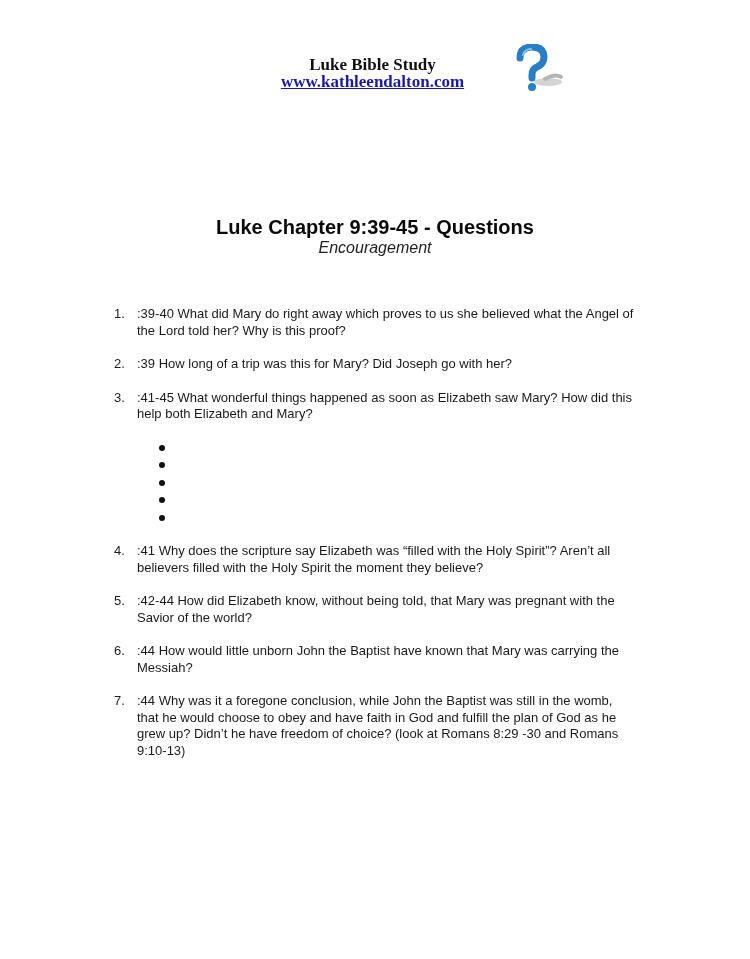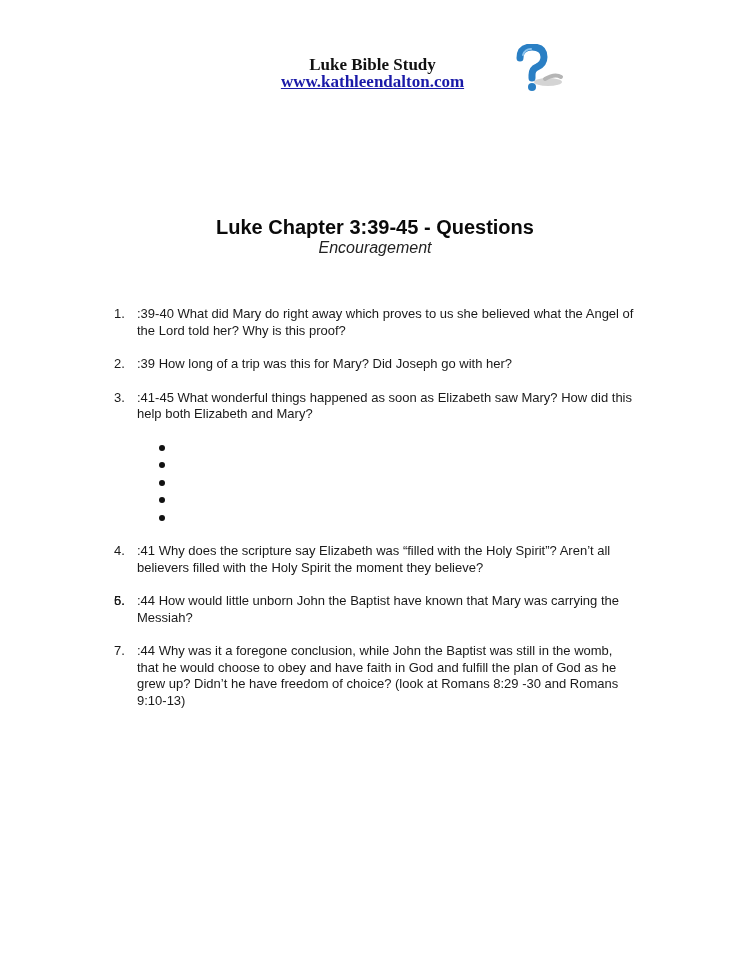--- a/index.html
+++ b/index.html
@@ -115,21 +115,21 @@
   <svg width="56" height="50" viewBox="0 0 56 50">
     <ellipse cx="36" cy="38" rx="14" ry="4" fill="#c9c9c9" opacity="0.8"></ellipse>
     <path d="M33 35 q10 -6 16 -2" stroke="#b5b5b5" stroke-width="4" fill="none" stroke-linecap="round"></path>
     <path d="M8 14 q0 -11 12 -11 q12 0 12 10 q0 7 -7 10 q-5 2 -5 8 v3" stroke="#2a7fc4" stroke-width="7" fill="none" stroke-linecap="round"></path>
     <circle cx="20" cy="43" r="4" fill="#2a7fc4"></circle>
     <path d="M11 11 q2 -6 8 -6" stroke="#8cc4ee" stroke-width="2" fill="none" stroke-linecap="round"></path>
   </svg>
 </div>
 
 <div class="title-block">
-  <div class="title">Luke Chapter 3:39-45 - Questions</div>
+  <div class="title">Luke Chapter 9:39-45 - Questions</div>
   <div class="subtitle">Encouragement</div>
 </div>
 
 <ol class="questions">
   <li class="q">
     <span class="num">1.</span>
     <span>:39-40  What did Mary do right away which proves to us she believed what the Angel of the Lord told her?   Why is this proof?</span>
   </li>
   <li class="q">
     <span class="num">2.</span>
@@ -145,20 +145,21 @@
       <li></li>
       <li></li>
     </ul>
   </li>
   <li class="q">
     <span class="num">4.</span>
     <span>:41  Why does the scripture say Elizabeth was “filled with the Holy Spirit”?  Aren’t all believers filled with the Holy Spirit the moment they believe?</span>
   </li>
   <li class="q">
     <span class="num">5.</span>
+    <span>:42-44   How did Elizabeth know, without being told, that Mary was pregnant with the Savior of the world?</span>
   </li>
   <li class="q">
     <span class="num">6.</span>
     <span>:44  How would little unborn John the Baptist have known that Mary was carrying the Messiah?</span>
   </li>
   <li class="q">
     <span class="num">7.</span>
     <span>:44  Why was it a foregone conclusion, while John the Baptist was still in the womb, that he would choose to obey and have faith in God and fulfill the plan of God as he grew up?  Didn’t he have freedom of choice?   (look at Romans 8:29 -30 and Romans 9:10-13)</span>
   </li>
 </ol>

